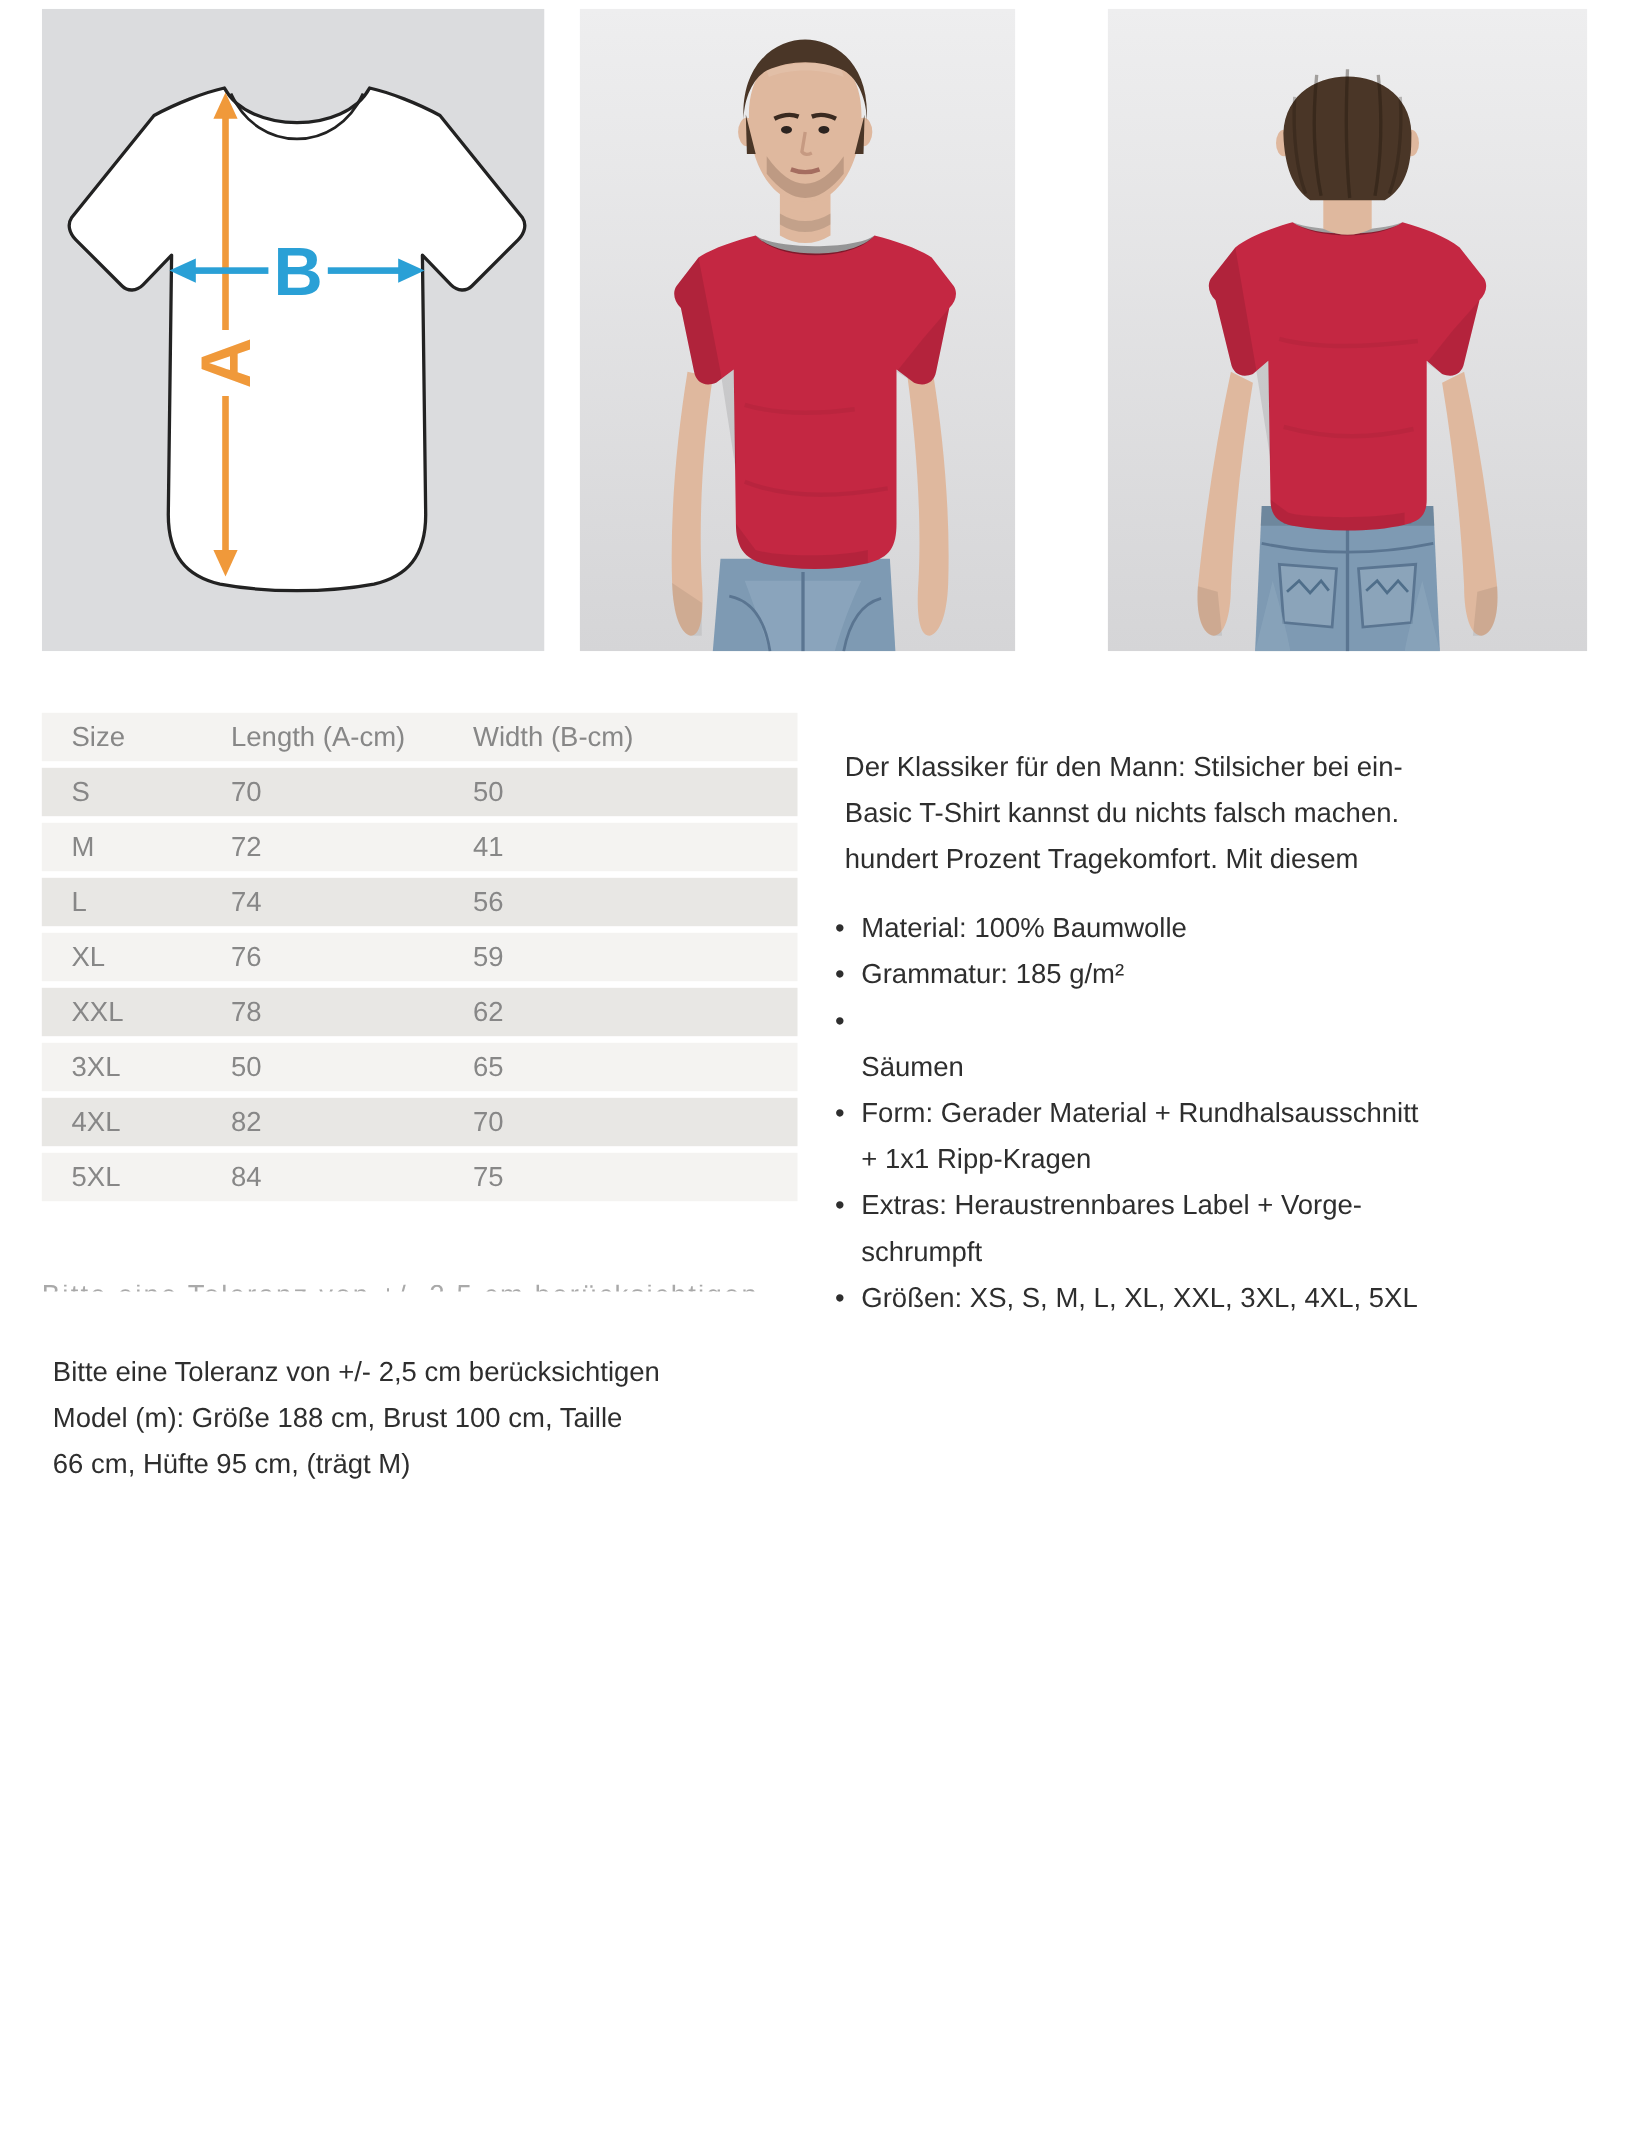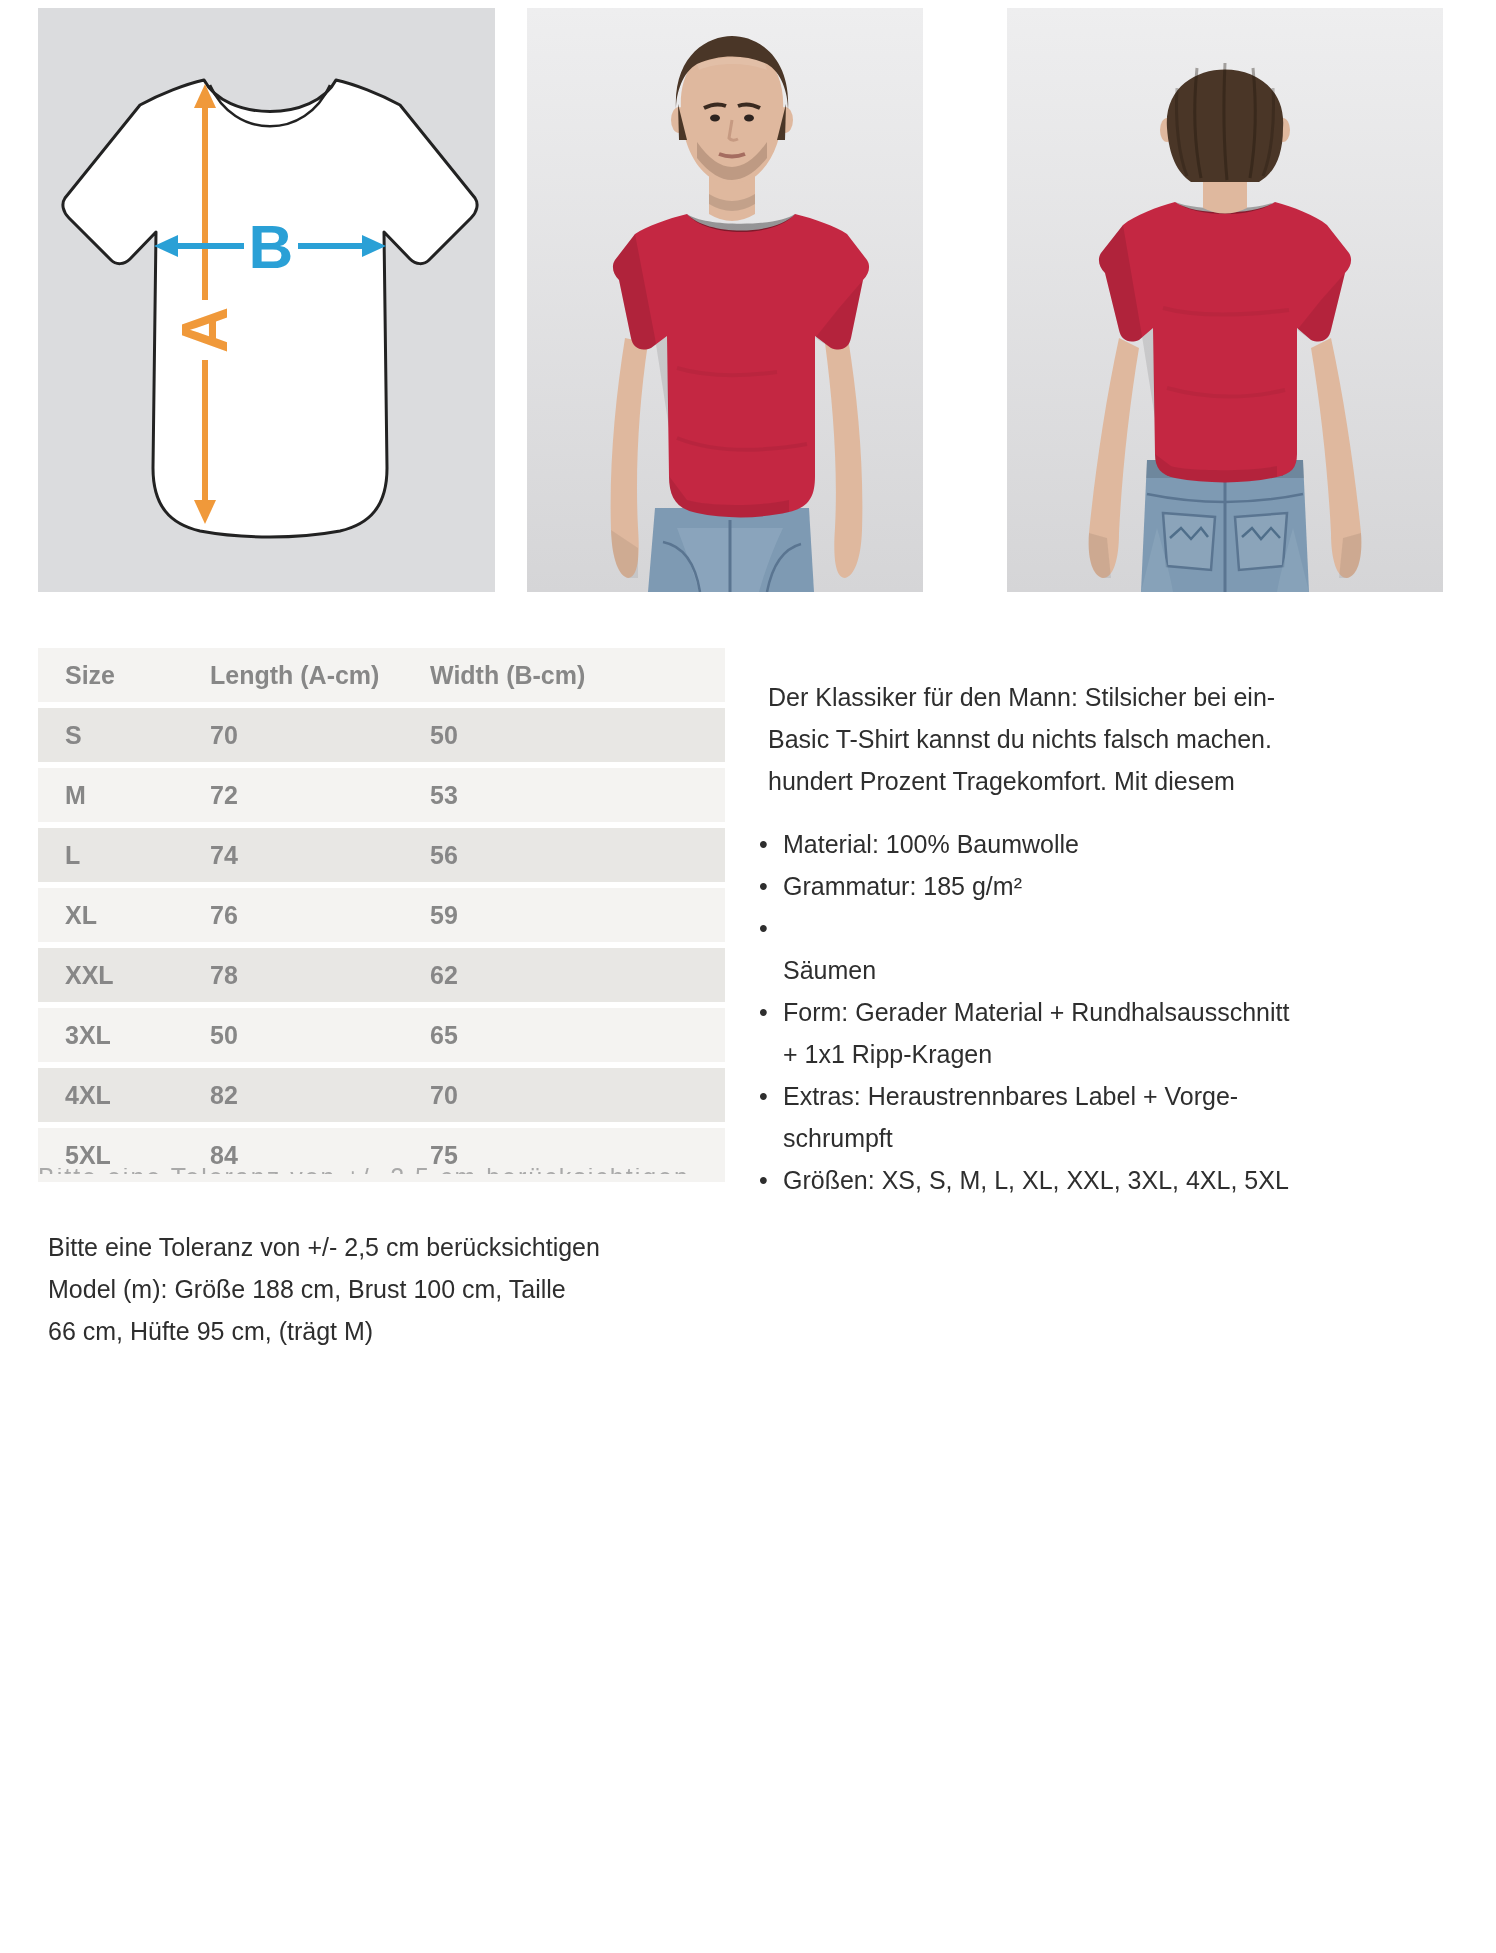--- a/index.html
+++ b/index.html
@@ -13,21 +13,21 @@
   #panel-back{left:1007px;width:436px;}
   .panel svg{display:block;width:100%;height:100%;}
 
   
   .size-table{
     position:absolute;left:38px;top:642px;width:687px;
     border-collapse:separate;border-spacing:0 6px;table-layout:fixed;
     font-size:25px;color:#878787;
   }
   .size-table th,.size-table td{
-    height:54px;font-weight:bold;text-align:left;padding:0;vertical-align:middle;
+    height:44px;font-weight:normal;text-align:left;padding:0;vertical-align:middle;
   }
   .size-table th:first-child,.size-table td:first-child{padding-left:27px;}
   .size-table thead tr{background:#f4f3f1;}
   .size-table tbody tr:nth-child(odd){background:#e8e7e4;}
   .size-table tbody tr:nth-child(even){background:#f4f3f1;}
 
   .clip-row{
     position:absolute;left:38px;top:1168px;width:687px;height:6px;
     overflow:hidden;color:#a9a9a9;font-size:25px;
   }
@@ -224,21 +224,21 @@
   </thead>
   <tbody>
     <tr>
         <td>S</td>
         <td>70</td>
         <td>50</td>
       </tr>
     <tr>
         <td>M</td>
         <td>72</td>
-        <td>53</td>
+        <td>41</td>
       </tr>
     <tr>
         <td>L</td>
         <td>74</td>
         <td>56</td>
       </tr>
     <tr>
         <td>XL</td>
         <td>76</td>
         <td>59</td>

